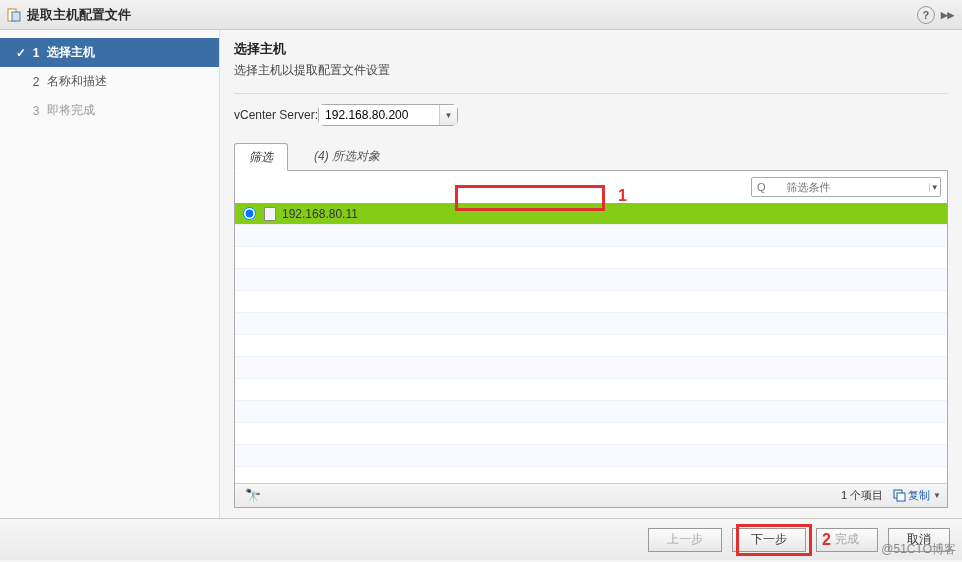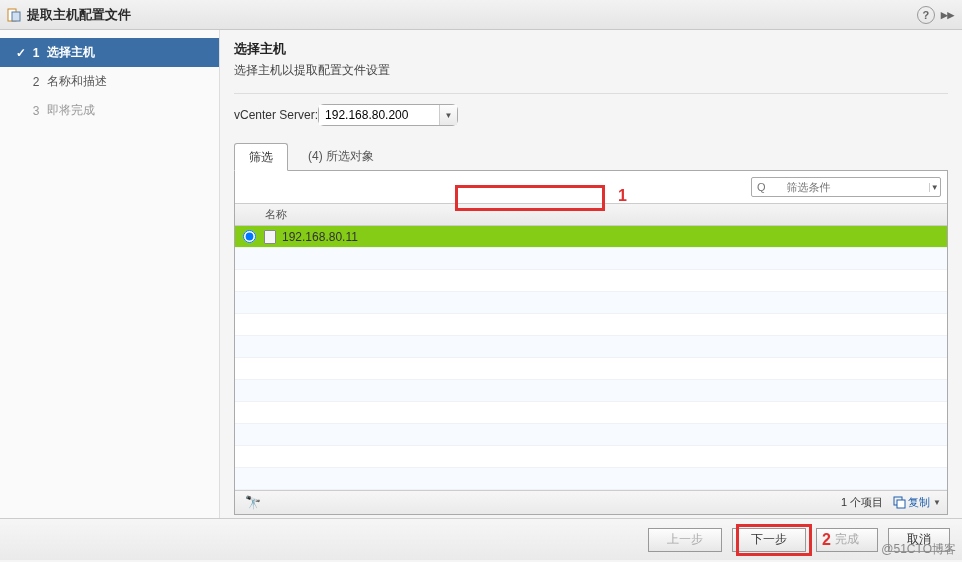--- a/index.html
+++ b/index.html
@@ -28,21 +28,21 @@
     .subheading { color: #444; margin: 4px 0 14px 0; }
     .divider { border-top: 1px solid #ddd; margin-bottom: 10px; }
 
     .vcenter-row { display: flex; align-items: center; margin-bottom: 12px; }
     .vcenter-row label { color: #333; }
     .combo { display: flex; align-items: center; border: 1px solid #aaa; border-radius: 6px; height: 22px; background: #fff; }
     .combo input { border: none; padding: 0 6px; font-size: 12px; outline: none; width: 120px; height: 20px; }
     .combo .arrow { width: 18px; height: 20px; border-left: 1px solid #ccc; display: flex; align-items: center; justify-content: center; font-size: 8px; color: #555; cursor: pointer; background: linear-gradient(#fdfdfd,#e9e9e9); }
 
     .tabs { display: flex; border-bottom: 1px solid #aaa; margin-top: 4px; }
-    .tab { padding: 5px 14px 4px; border: 1px solid #aaa; border-bottom: none; margin-right: 0; background: linear-gradient(#fdfdfd,#efefef); border-top-left-radius: 3px; border-top-right-radius: 3px; position: relative; top: 1px; cursor: pointer; color:#333;}
+    .tab { padding: 5px 14px 4px; border: 1px solid #aaa; border-bottom: none; margin-right: 6px; background: linear-gradient(#fdfdfd,#efefef); border-top-left-radius: 3px; border-top-right-radius: 3px; position: relative; top: 1px; cursor: pointer; color:#333;font-style:italic;}
     .tab.active { background: #fff; border-bottom: 1px solid #fff; font-weight: normal; }
     .tab.inactive { background: transparent; border: none; margin-left: 6px; color:#555;}
 
     .grid-wrap { border: 1px solid #aaa; border-top:none; background:#fff; flex:1; display:flex; flex-direction:column; }
     .filter-row { display:flex; justify-content:flex-end; padding: 6px; }
     .filter-box { display:flex; align-items:center; border:1px solid #aaa; border-radius:2px; height:20px; background:#fff; width:190px; }
     .filter-box .mag { padding:0 5px; font-size:11px; color:#777; }
     .filter-box input { border:none; outline:none; flex:1; font-size:11px; color:#555;margin-left:16px; }
     .filter-box .arrow { width:16px; text-align:center; font-size:8px; color:#555; border-left:1px solid #ccc; cursor:pointer; }
 
@@ -128,21 +128,20 @@
     </div>
 
     <div class="grid-wrap">
       <div class="filter-row">
         <div class="filter-box">
           <span class="mag">Q</span>
           <input type="text" placeholder="筛选条件" style="">
           <span class="arrow">▼</span>
         </div>
       </div>
-      <div class="col-header">名称</div>
       <div class="rows">
         <div class="row selected">
           <input type="radio" checked="" style="">
           <span class="host-icon"></span>
           <span>192.168.80.11</span>
         </div>
         <div class="row"></div>
         <div class="row"></div>
         <div class="row"></div>
         <div class="row"></div>

